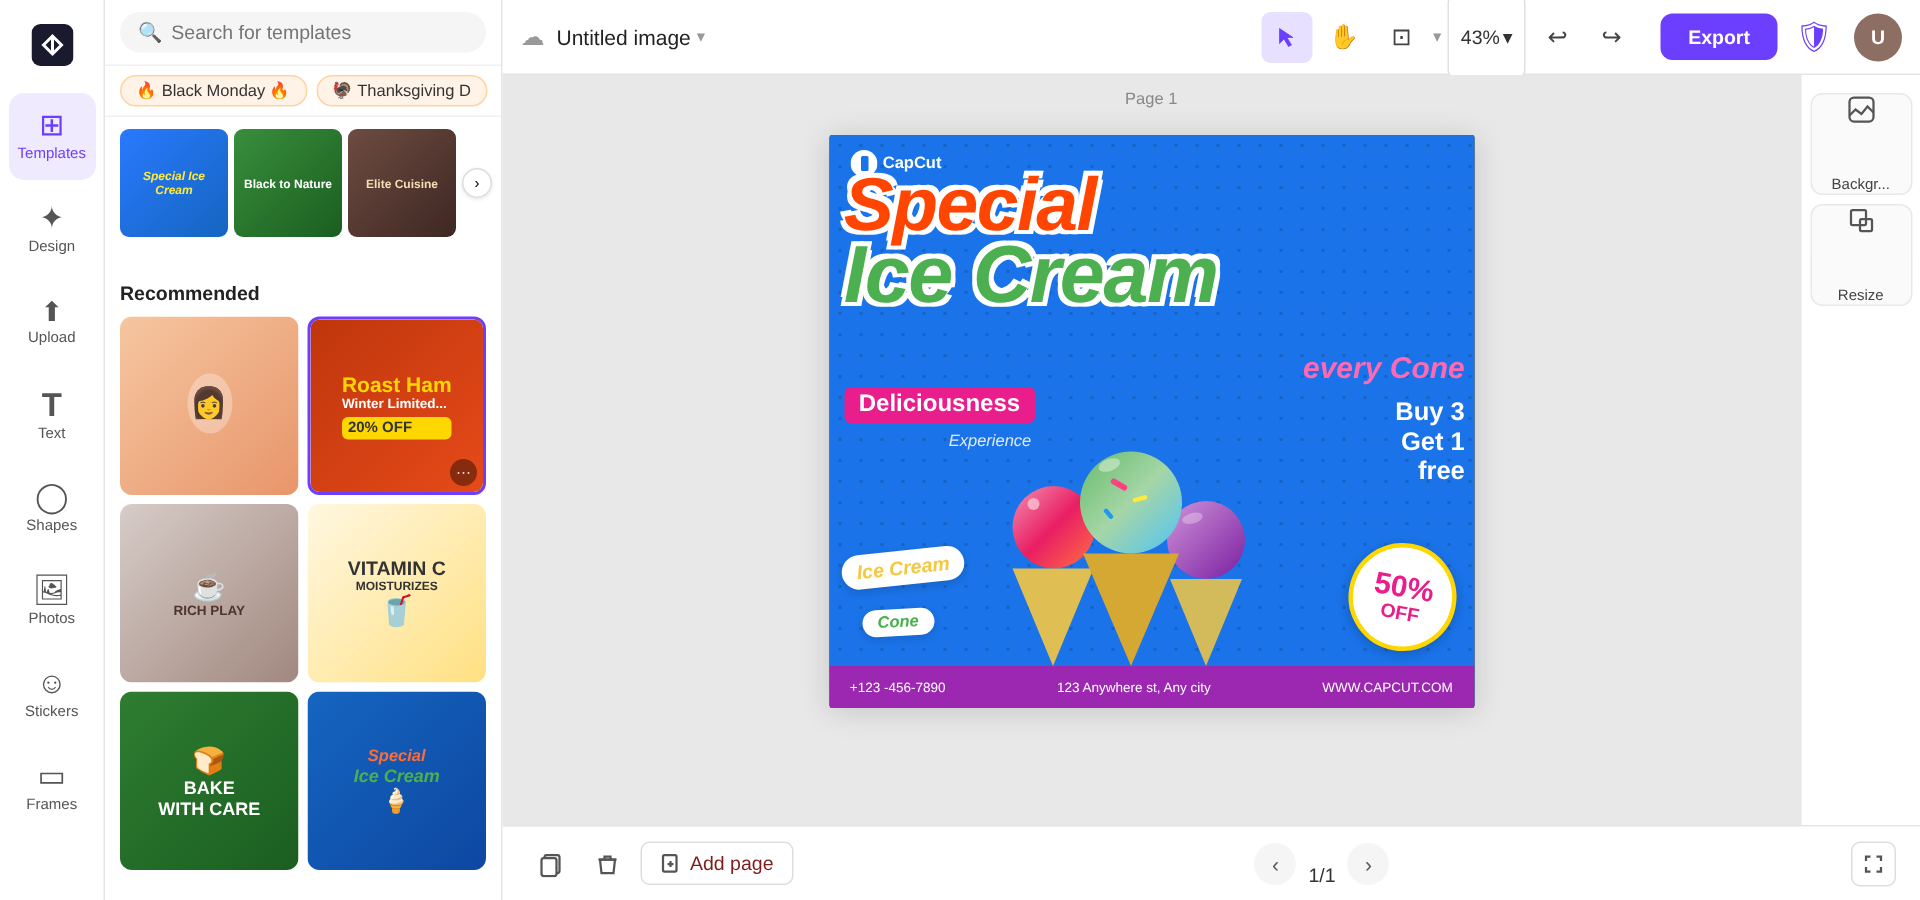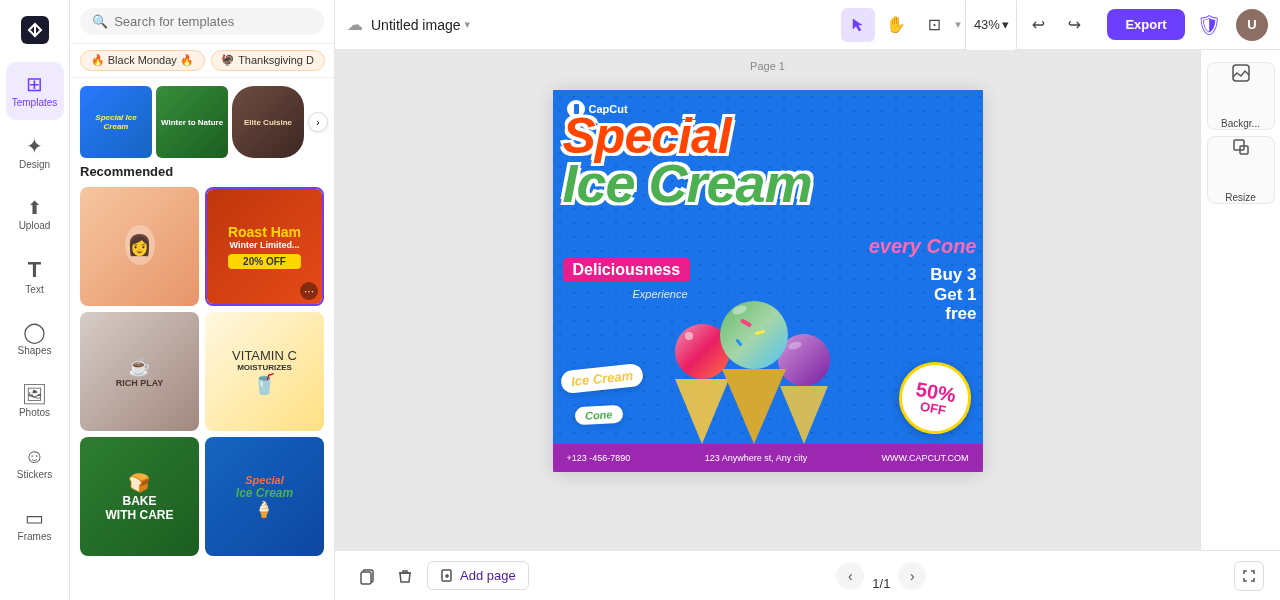--- a/index.html
+++ b/index.html
@@ -90,38 +90,38 @@
     .panel-scroll::-webkit-scrollbar-thumb { background: #ddd; border-radius: 2px; }
 
     .section-header {
       display: flex; justify-content: space-between; align-items: center;
       margin-bottom: 8px; margin-top: 4px;
     }
     .section-title { font-size: 13px; font-weight: 600; color: #222; }
     .view-all { font-size: 11px; color: #6c3fff; cursor: pointer; }
 
     .recents-grid {
-      display: flex; gap: 4px; margin-bottom: 6px;
+      display: flex; gap: 4px; margin-bottom: 30px;
       position: relative;
     }
     .recent-thumb {
       width: 72px; height: 72px;
       border-radius: 6px;
       overflow: hidden;
       cursor: pointer;
       flex-shrink: 0;
     }
     .recent-thumb .thumb-inner {
       width: 100%; height: 100%;
       display: flex; align-items: center; justify-content: center;
       font-size: 9px; font-weight: bold; text-align: center;
     }
     .thumb-icecream { background: linear-gradient(135deg, #2979ff, #1565c0); color: #fff; }
     .thumb-nature { background: linear-gradient(135deg, #388e3c, #1b5e20); color: #fff; }
-    .thumb-food { background: linear-gradient(135deg, #6d4c41, #3e2723); color: #fff; border-radius: 22px; }
+    .thumb-food { background: linear-gradient(135deg, #6d4c41, #3e2723); color: #fff; }
     .chevron-btn {
       position: absolute; right: -4px; top: 50%; transform: translateY(-50%);
       width: 20px; height: 20px; background: #fff; border: 1px solid #ddd;
       border-radius: 50%; display: flex; align-items: center; justify-content: center;
       cursor: pointer; font-size: 10px; box-shadow: 0 1px 3px rgba(0,0,0,0.1);
       z-index: 1;
     }
 
     .recommended-grid {
       display: grid; grid-template-columns: 1fr 1fr; gap: 6px;
@@ -294,21 +294,21 @@
     .bottom-right { display: flex; align-items: center; gap: 6px; }
     .bottom-icon-btn {
       width: 32px; height: 32px;
       display: flex; align-items: center; justify-content: center;
       border-radius: 6px; cursor: pointer; color: #555; font-size: 16px;
       border: none; background: transparent;
     }
     .add-page-btn {
       display: flex; align-items: center; gap: 6px;
       padding: 6px 12px; border-radius: 6px; cursor: pointer;
-      font-size: 13px; color: #4c1d95; border: 1px solid #ddd; background: #fff;
+      font-size: 13px; color: #7f1d1d; border: 1px solid #ddd; background: #fff;
     }
     .page-nav-btn {
       width: 28px; height: 28px; border-radius: 50%;
       display: flex; align-items: center; justify-content: center;
       cursor: pointer; color: #555; background: #f5f5f5; border: none;
       font-size: 14px;
     }
     .page-indicator { font-size: 13px; color: #333; font-weight: 500; margin-top: 16px; }
     .expand-btn {
       width: 30px; height: 30px; border-radius: 6px;
@@ -382,21 +382,21 @@
   <div class="panel-scroll">
 
     <div class="recents-grid">
       <div class="recent-thumb">
         <div class="thumb-inner thumb-icecream">
           <span style="font-size:8px;padding:4px;color:#ffeb3b;font-weight:900;font-style:italic">Special Ice Cream</span>
         </div>
       </div>
       <div class="recent-thumb">
         <div class="thumb-inner thumb-nature">
-          <span style="font-size:8px;padding:4px;text-align:center">Winter to Nature</span>
+          <span style="font-size:8px;padding:4px;text-align:center">Black to Nature</span>
         </div>
       </div>
       <div class="recent-thumb">
         <div class="thumb-inner thumb-food">
           <span style="font-size:8px;padding:4px;text-align:center;color:#f5deb3">Elite Cuisine</span>
         </div>
       </div>
       <div class="chevron-btn">›</div>
     </div>
 
@@ -404,40 +404,40 @@
       <span class="section-title">Recommended</span>
     </div>
     <div class="recommended-grid">
       <div class="rec-thumb">
         <div class="thumb-inner-rec thumb-woman">
           <div style="background:rgba(255,255,255,0.3);border-radius:50%;width:30px;height:40px;margin-bottom:4px;display:flex;align-items:center;justify-content:center;font-size:20px">👩</div>
         </div>
       </div>
       <div class="rec-thumb active-thumb">
         <div class="thumb-inner-rec thumb-roast">
-          <div style="color:#fff;font-size:11px;font-weight:900;text-align:center">
+          <div style="color:#fff;font-size:11px;font-weight:900;text-align:left">
             <div style="font-size:14px;color:#ffd700">Roast Ham</div>
             <div style="font-size:9px">Winter Limited...</div>
             <div style="background:#ffd700;color:#333;padding:2px 4px;border-radius:4px;margin-top:4px;font-size:10px">20% OFF</div>
           </div>
         </div>
         <div class="more-btn">···</div>
       </div>
       <div class="rec-thumb">
         <div class="thumb-inner-rec thumb-coffee">
           <div style="text-align:center;font-size:9px;color:#4e342e;font-weight:bold">
             <div style="font-size:18px">☕</div>
             <div>RICH PLAY</div>
           </div>
         </div>
       </div>
       <div class="rec-thumb">
         <div class="thumb-inner-rec thumb-vitamin">
           <div style="text-align:center;font-size:9px;color:#333;font-weight:bold">
-            <div style="font-size:13px;font-weight:400">VITAMIN C</div>
+            <div style="font-size:13px;font-weight:700">VITAMIN C</div>
             <div style="font-size:8px">MOISTURIZES</div>
             <div style="font-size:20px">🥤</div>
           </div>
         </div>
       </div>
       <div class="rec-thumb">
         <div class="thumb-inner-rec thumb-bake">
           <div style="text-align:center;color:#fff;font-weight:900;font-size:12px">
             <div style="font-size:18px">🍞</div>
             <div>BAKE</div>

